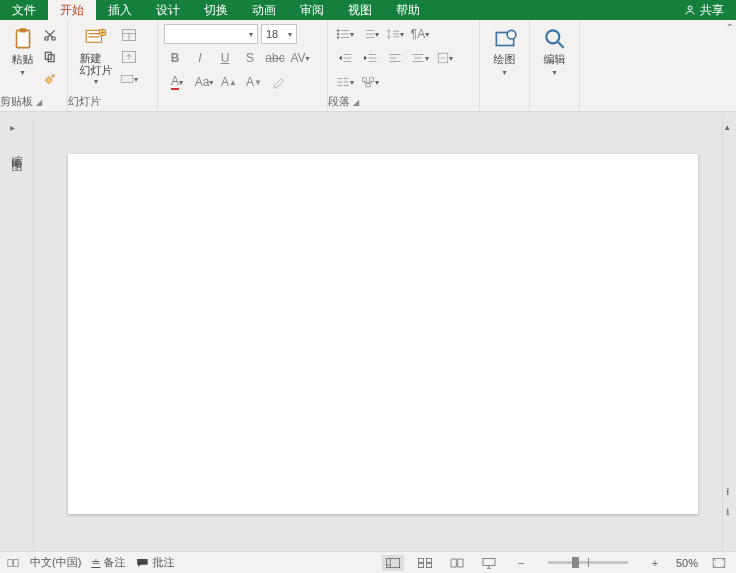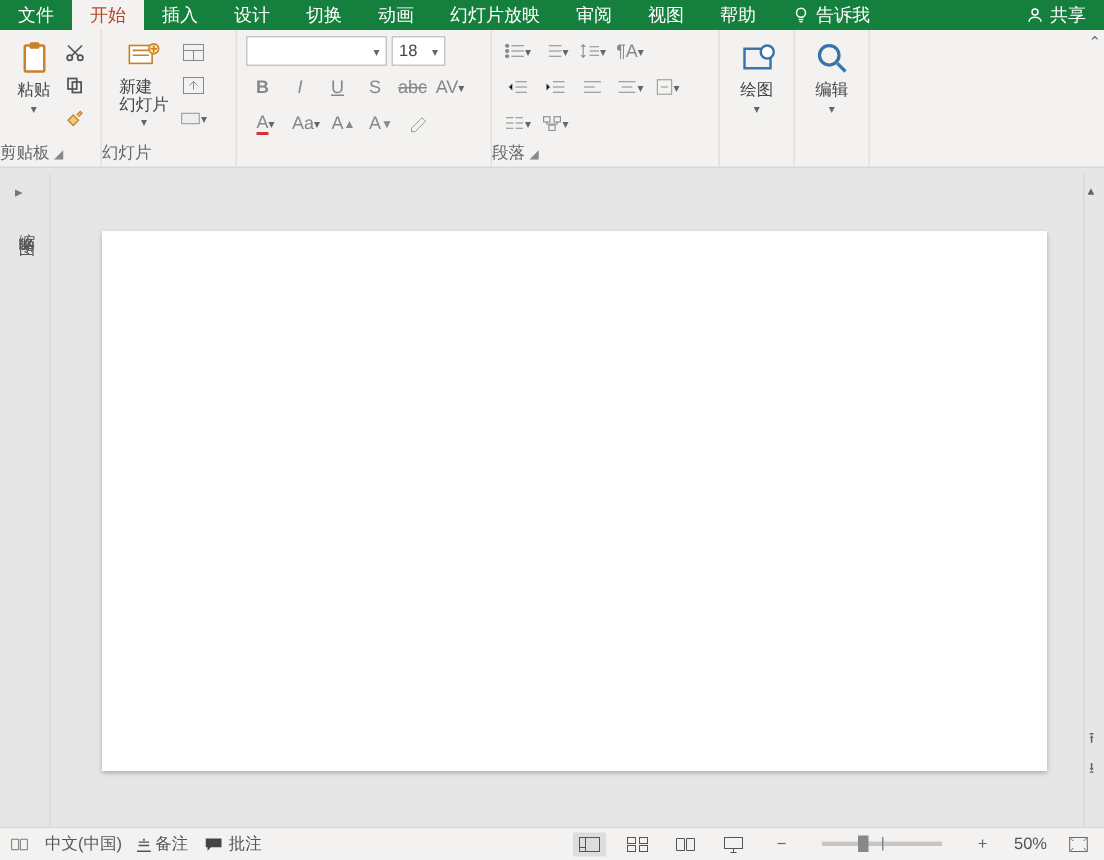--- a/index.html
+++ b/index.html
@@ -56,33 +56,23 @@
 </head>
 <body>
 
 <div class="tabbar">
   <div class="tab">文件</div>
   <div class="tab active">开始</div>
   <div class="tab">插入</div>
   <div class="tab">设计</div>
   <div class="tab">切换</div>
   <div class="tab">动画</div>
-  <div class="tab">幻灯片放映</div>
   <div class="tab">审阅</div>
   <div class="tab">视图</div>
   <div class="tab">帮助</div>
-  <div class="tab">
-    <span class="ico">
-      <svg width="12" height="12" viewBox="0 0 24 24" fill="none" stroke="#fff" stroke-width="2">
-          <circle cx="12" cy="9" r="6"></circle>
-          <path d="M9 18h6M10 21h4"></path>
-        </svg>
-    </span>
-    <span>告诉我</span>
-  </div>
   <div class="spacer"></div>
   <div class="tab">
     <span class="ico">
       <svg width="12" height="12" viewBox="0 0 24 24" fill="none" stroke="#fff" stroke-width="2">
           <circle cx="12" cy="8" r="4"></circle>
           <path d="M4 21c0-4 4-6 8-6s8 2 8 6"></path>
         </svg>
     </span>
     <span>共享</span>
   </div>

